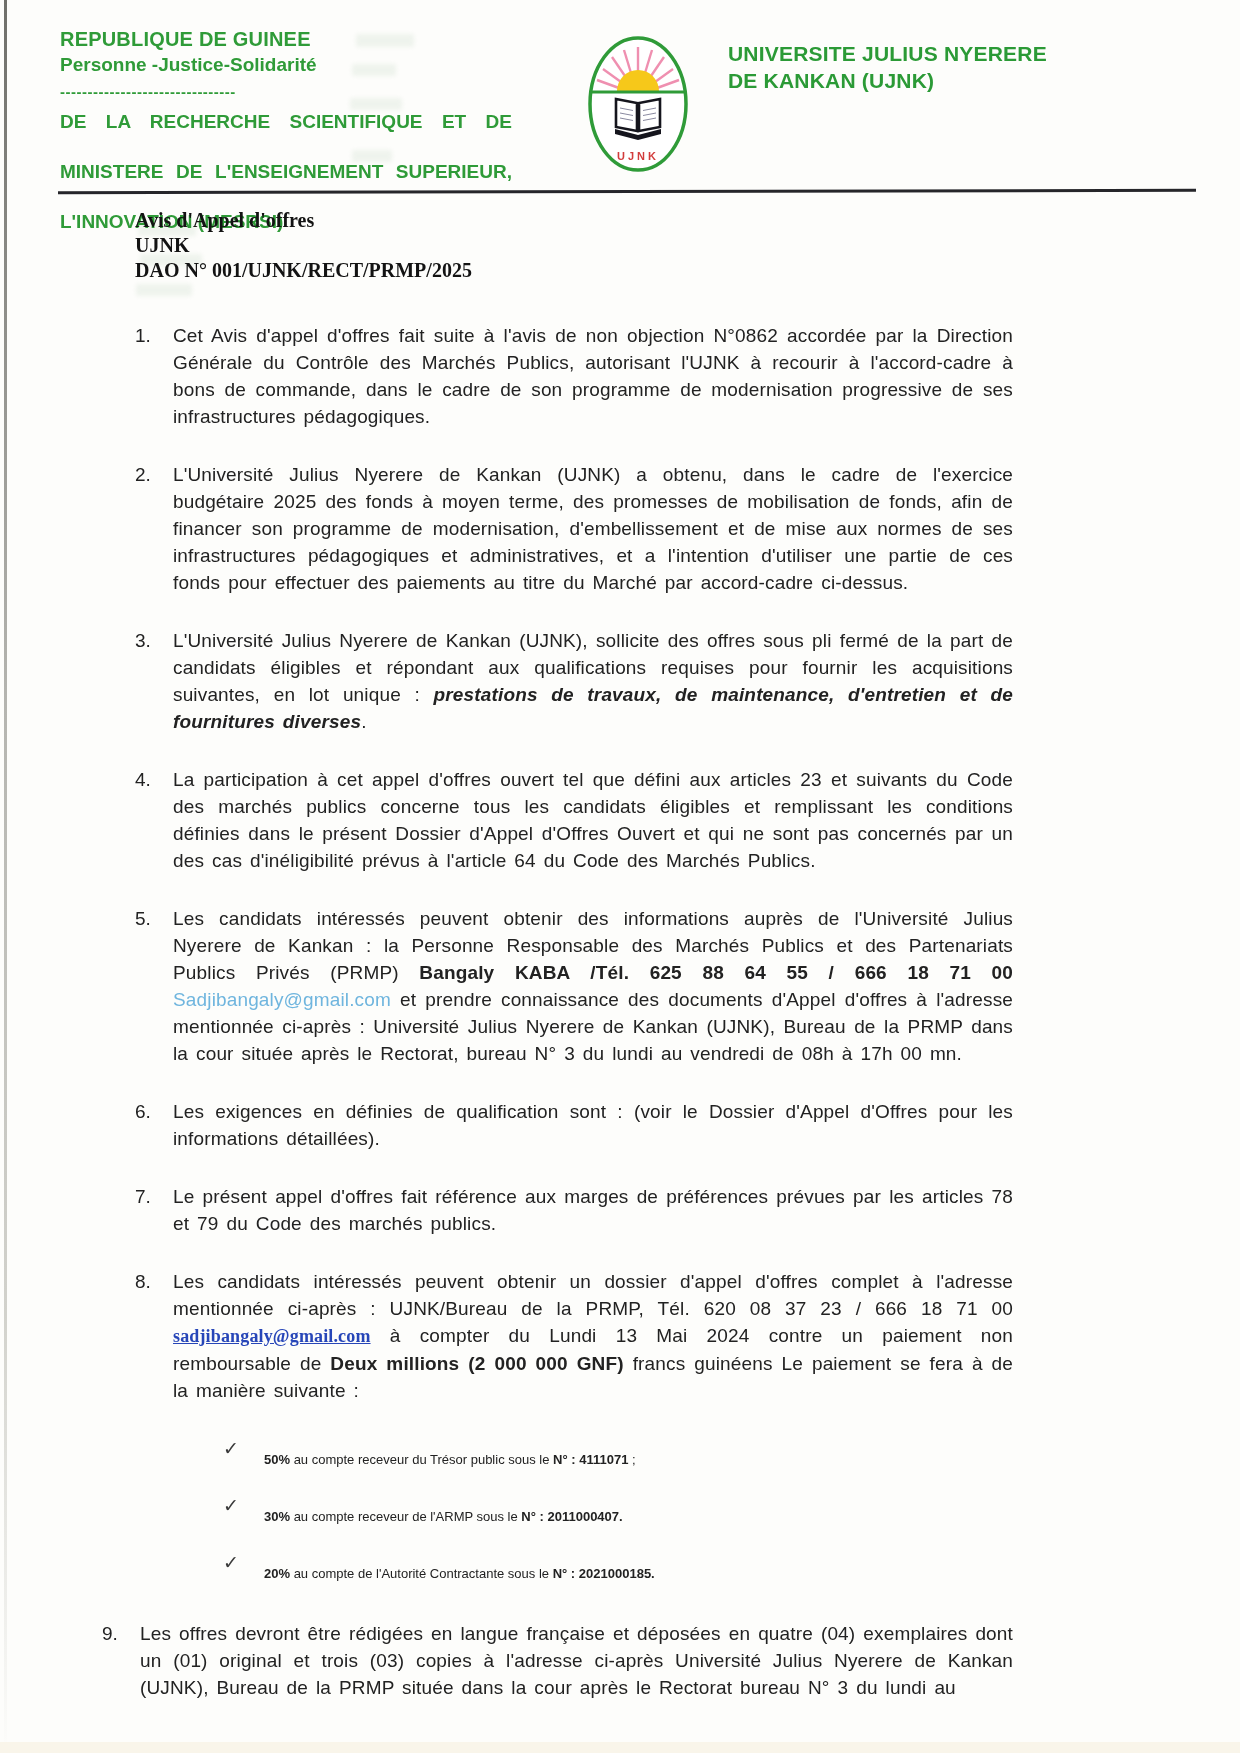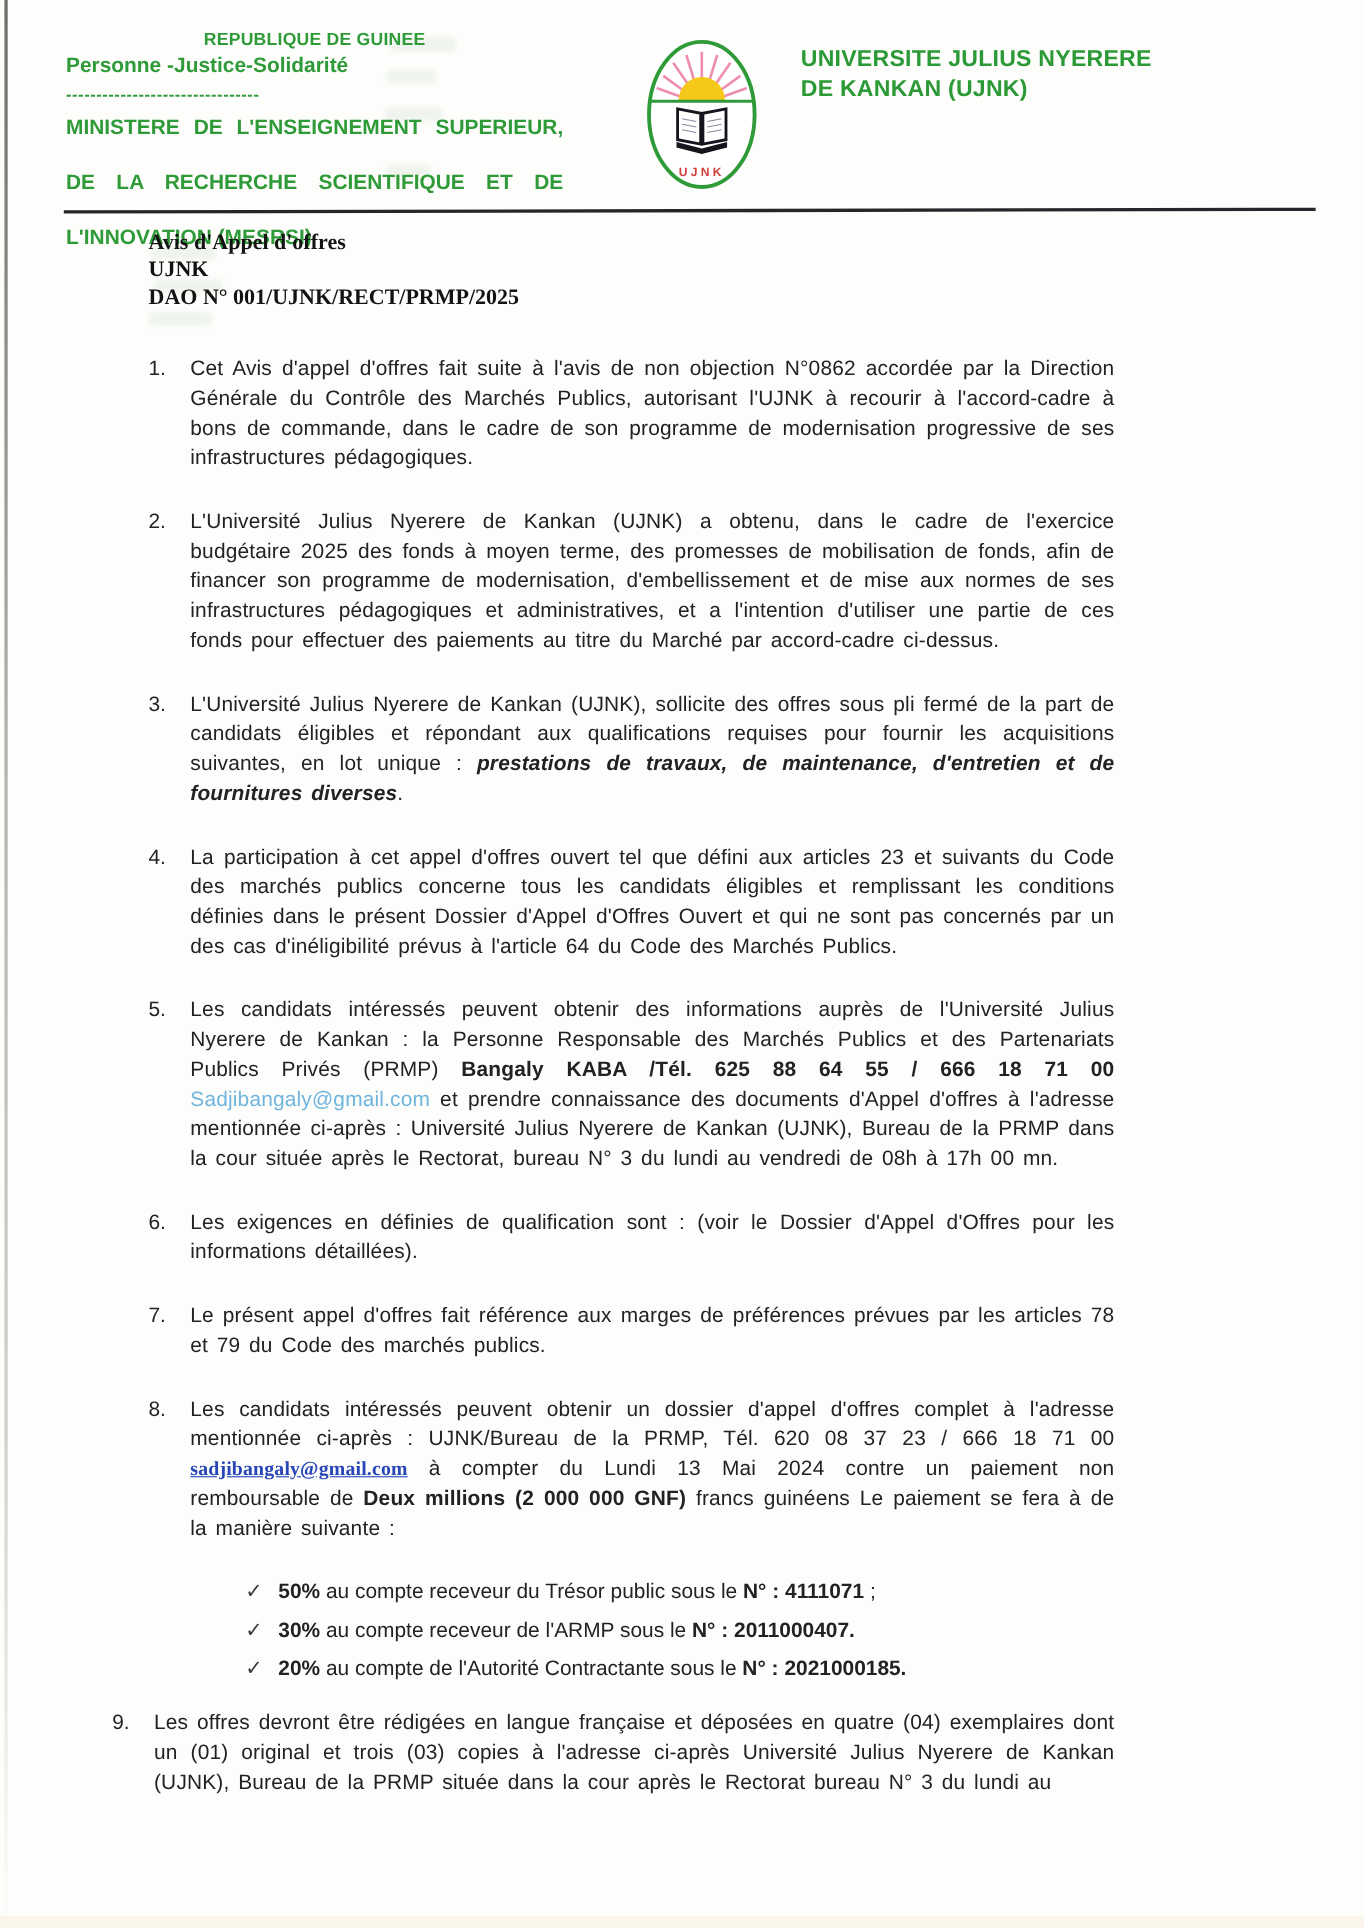--- a/index.html
+++ b/index.html
@@ -10,21 +10,21 @@
   }
   
   .scan-edge{position:absolute; left:4px; top:0; width:3px; height:100%;
     background:linear-gradient(to bottom,#6f6f6a,#b5b5b0 40%,#d2d2cc 75%,rgba(210,210,204,0));}
   .bottom-strip{position:absolute; left:0; bottom:0; width:100%; height:11px;
     background:#f5efdd; opacity:.55;}
   .ghost{position:absolute; background:#a6c4a6; opacity:.16; filter:blur(2px); border-radius:2px;}
 
   
   .header-left{position:absolute; left:60px; top:28px; width:452px; color:#2f9b38; font-weight:bold;}
-  .hl-line1{font-size:16px; letter-spacing:.2px;text-align:center;}
+  .hl-line1{font-size:20px; letter-spacing:.2px;}
   .hl-line2{font-size:19px; margin-top:3px;}
   .dashes{font-size:15px; letter-spacing:.5px; margin:7px 0 9px 0; white-space:nowrap; overflow:hidden;}
   .ministry div{font-size:19px; line-height:25px;}
   .jl{text-align:justify;}
   .jl::after{content:""; display:inline-block; width:100%; height:0;}
 
   .logo{position:absolute; left:586px; top:34px; width:104px; height:140px;}
 
   .header-right{position:absolute; left:728px; top:40px; width:336px; 
     color:#2b9a36; font-weight:bold; font-size:21px; line-height:27px; letter-spacing:.2px;}
@@ -44,21 +44,21 @@
   .item .txt{margin:0; font-size:19px; line-height:27px; text-align:justify;
     word-spacing:2.5px; letter-spacing:.15px;}
   .item.outdent{margin-left:-33px; margin-top:22px;}
   .sb{font-weight:bold;}
   .sbi{font-weight:bold; font-style:italic;}
   .sml{color:#6fb5de;}
   .smk{color:#2746b8; font-family:"Liberation Serif", serif; font-weight:bold;
     text-decoration:underline; font-size:18px;}
   .check-row{display:flex; margin:0 0 8px 88px;}
   .check-row .chk{width:30px; flex-shrink:0; font-size:19px; color:#3a3a3a; line-height:27px;}
-  .check-row .txt{margin:0; font-size:19px; line-height:27px;}
+  .check-row .txt{margin:11px; font-size:13px; line-height:27px;}
 </style>
 </head>
 <body>
 
 <div class="page">
 
   <div class="scan-edge"></div>
 
   <div class="ghost" style="left:356px; top:34px;  width:58px; height:13px;"></div>
   <div class="ghost" style="left:352px; top:64px;  width:44px; height:12px;"></div>
@@ -67,22 +67,22 @@
   <div class="ghost" style="left:138px; top:224px; width:58px; height:12px;"></div>
   <div class="ghost" style="left:140px; top:254px; width:62px; height:12px;"></div>
   <div class="ghost" style="left:136px; top:284px; width:56px; height:12px;"></div>
 
   <header>
     <div class="header-left">
       <div class="hl-line1">REPUBLIQUE DE GUINEE</div>
       <div class="hl-line2">Personne -Justice-Solidarité</div>
       <div class="dashes">--------------------------------</div>
       <div class="ministry">
+        <div class="jl">DE LA RECHERCHE SCIENTIFIQUE ET DE</div>
         <div class="jl">MINISTERE DE L'ENSEIGNEMENT SUPERIEUR,</div>
-        <div class="jl">DE LA RECHERCHE SCIENTIFIQUE ET DE</div>
         <div>L'INNOVATION (MESRSI)</div>
       </div>
     </div>
 
     <div class="logo">
       <svg viewBox="0 0 104 140" width="104" height="140">
         <ellipse cx="52" cy="70" rx="48" ry="66" fill="#ffffff" stroke="#2f9b38" stroke-width="3.5"></ellipse>
         <g stroke="#ef8fb0" stroke-width="2.4">
           <line x1="52" y1="38" x2="52" y2="13"></line>
           <line x1="45" y1="39" x2="38" y2="16"></line>

